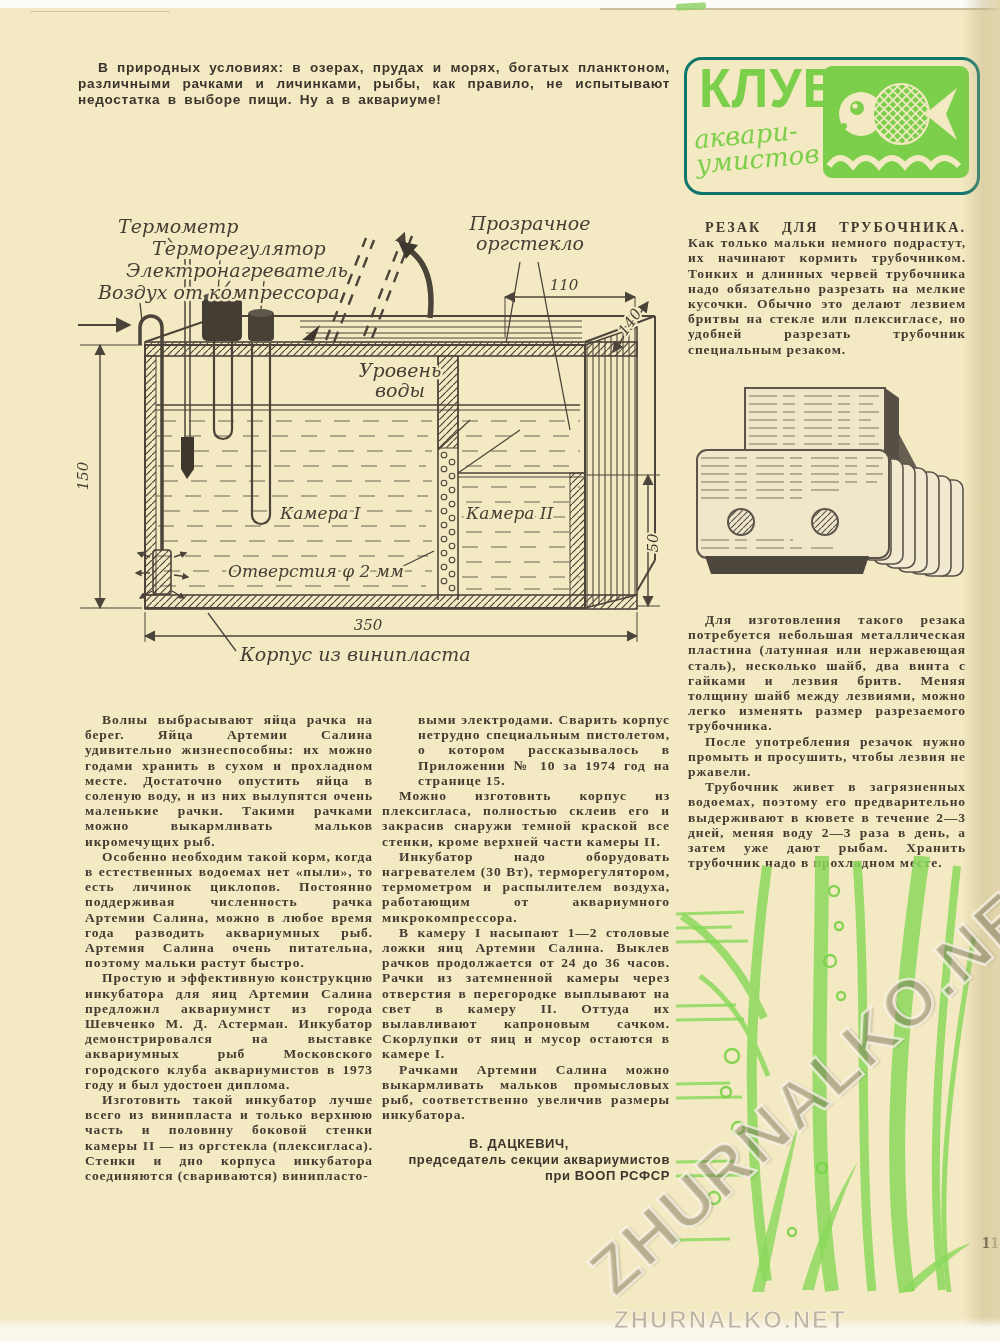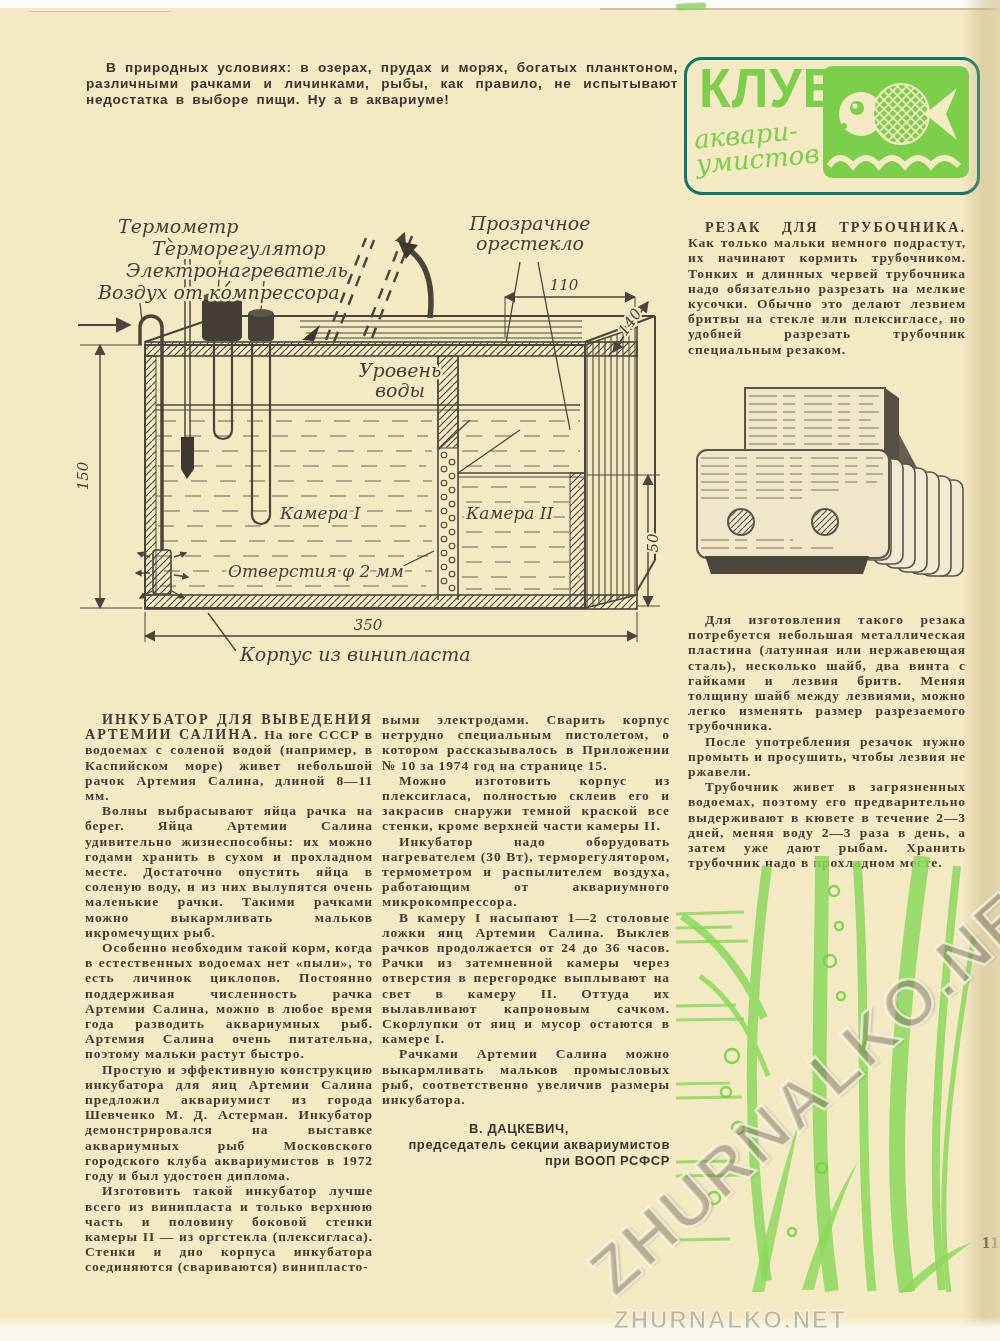--- a/index.html
+++ b/index.html
@@ -11,35 +11,35 @@
   .edge-top-line2{position:absolute;left:3%;top:11px;width:14%;height:1px;background:rgba(110,100,80,.25);}
   .edge-right{position:absolute;right:0;top:0;width:38px;height:100%;
       background:linear-gradient(90deg,rgba(200,185,140,0) 0%,rgba(186,168,118,.38) 55%,rgba(225,212,170,.95) 100%);}
   .edge-bottom{position:absolute;left:0;bottom:0;width:100%;height:24px;
       background:linear-gradient(to top,#faf7ec 55%,rgba(250,247,236,0));}
   .green-smudge{position:absolute;left:676px;top:3px;width:30px;height:7px;background:#8ad05f;
       border-radius:3px;transform:rotate(-3deg);opacity:.8;}
   
   .intro{position:absolute;left:78px;top:60px;width:592px;font-family:"Liberation Sans",sans-serif;
       font-weight:bold;font-size:13.6px;line-height:15.9px;letter-spacing:.7px;word-spacing:3px;
-      text-align:justify;color:#3a352d;margin-left:8px;}
+      text-align:justify;color:#3a352d;}
   .intro p{margin:0;text-indent:20px;}
   
   .club-logo{position:absolute;left:684px;top:57px;width:290px;height:132px;border:3px solid #0f766e;
       border-radius:18px;}
   .club-title{position:absolute;left:12px;top:2px;font-family:"Liberation Sans",sans-serif;font-weight:bold;
       font-size:52px;line-height:52px;color:#7ccf4b;letter-spacing:1px;transform:scaleY(1.08);}
   .club-sub{position:absolute;left:8px;top:62px;font-family:"DejaVu Serif",serif;font-style:italic;
       font-size:26px;line-height:25px;color:#7ccf4b;transform:rotate(-5deg);}
   .fish-box{position:absolute;right:4px;top:4px;}
   
   .col{position:absolute;width:288px;text-align:justify;font-weight:bold;font-size:13.5px;
       line-height:15.2px;letter-spacing:.9px;color:#433c32;}
   .col p{margin:0;text-indent:17px;}
-  .col p.noindent{text-indent:0;}
+  .col p.noindent{text-indent:0;margin-left:36px;}
   .runin{font-size:14.2px;letter-spacing:2px;}
   .col-left{left:85px;top:712px;}
   .col-mid{left:382px;top:712px;}
   .col-right-top{left:688px;top:220px;width:278px;}
   .col-right-bottom{left:688px;top:612px;width:278px;}
   .signature{margin-top:14px;font-family:"Liberation Sans",sans-serif;font-size:13px;
       letter-spacing:.6px;line-height:16px;color:#3a352d;}
   .sig-name{text-align:center;padding-right:14px;}
   .sig-role1{text-align:right;}
   .sig-role2{text-align:right;padding-left:70px;}
@@ -289,24 +289,23 @@
     <text class="dlabel" x="172" y="458">Корпус из винипласта</text>
 
     <text class="dnum" x="20" y="273" transform="rotate(-90 20 273)" text-anchor="middle">150</text>
     <text class="dnum" x="496" y="87" text-anchor="middle">110</text>
     <text class="dnum" x="566" y="122" transform="rotate(-55 566 122)" text-anchor="middle">140</text>
     <text class="dnum" x="590" y="340" transform="rotate(-90 590 340)" text-anchor="middle">50</text>
     <text class="dnum" x="300" y="427" text-anchor="middle">350</text>
   </svg>
 
   <div class="col col-left">
-    <p><b class="runin">ИНКУБАТОР ДЛЯ ВЫВЕДЕНИЯ АРТЕМИИ САЛИНА.</b> <span>На юге СССР в водоемах с соленой водой (например, в Каспийском море) живет небольшой рачок Артемия Салина, длиной 8—11 мм.</span></p>
     <p>Волны выбрасывают яйца рачка на берег. Яйца Артемии Салина удивительно жизнеспособны: их можно годами хранить в сухом и прохладном месте. Достаточно опустить яйца в соленую воду, и из них вылупятся очень маленькие рачки. Такими рачками можно выкармливать мальков икромечущих рыб.</p>
     <p>Особенно необходим такой корм, когда в естественных водоемах нет «пыли», то есть личинок циклопов. Постоянно поддерживая численность рачка Артемии Салина, можно в любое время года разводить аквариумных рыб. Артемия Салина очень питательна, поэтому мальки растут быстро.</p>
-    <p>Простую и эффективную конструкцию инкубатора для яиц Артемии Салина предложил аквариумист из города Шевченко М. Д. Астерман. Инкубатор демонстрировался на выставке аквариумных рыб Московского городского клуба аквариумистов в 1972 году и был удостоен диплома.</p>
+    <p>Простую и эффективную конструкцию инкубатора для яиц Артемии Салина предложил аквариумист из города Шевченко М. Д. Астерман. Инкубатор демонстрировался на выставке аквариумных рыб Московского городского клуба аквариумистов в 1973 году и был удостоен диплома.</p>
     <p>Изготовить такой инкубатор лучше всего из винипласта и только верхнюю часть и половину боковой стенки камеры II — из оргстекла (плексигласа). Стенки и дно корпуса инкубатора соединяются (свариваются) винипласто-</p>
   </div>
 
   <div class="col col-mid">
     <p class="noindent">выми электродами. Сварить корпус нетрудно специальным пистолетом, о котором рассказывалось в Приложении № 10 за 1974 год на странице 15.</p>
     <p>Можно изготовить корпус из плексигласа, полностью склеив его и закрасив снаружи темной краской все стенки, кроме верхней части камеры II.</p>
     <p>Инкубатор надо оборудовать нагревателем (30 Вт), терморегулятором, термометром и распылителем воздуха, работающим от аквариумного микрокомпрессора.</p>
     <p>В камеру I насыпают 1—2 столовые ложки яиц Артемии Салина. Выклев рачков продолжается от 24 до 36 часов. Рачки из затемненной камеры через отверстия в перегородке выплывают на свет в камеру II. Оттуда их вылавливают капроновым сачком. Скорлупки от яиц и мусор остаются в камере I.</p>
     <p>Рачками Артемии Салина можно выкармливать мальков промысловых рыб, соответственно увеличив размеры инкубатора.</p>
     <div class="signature">

